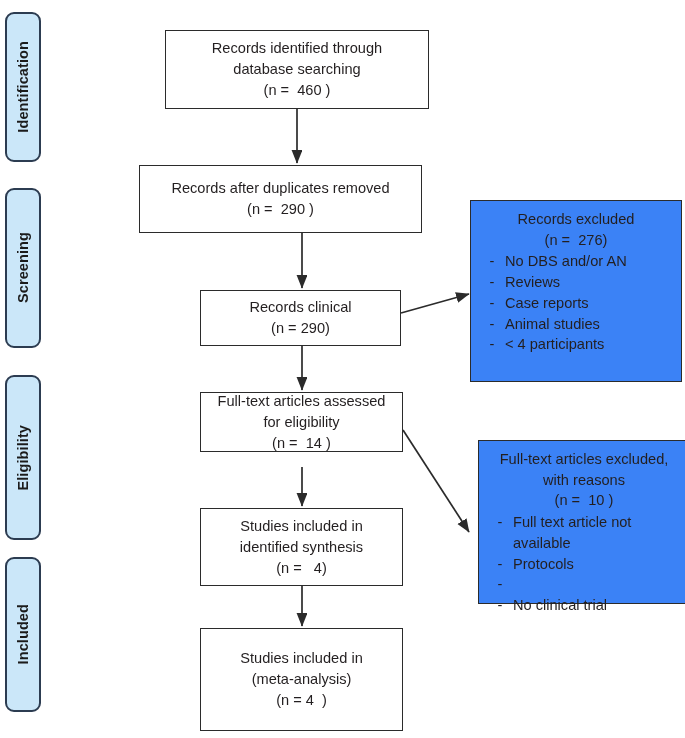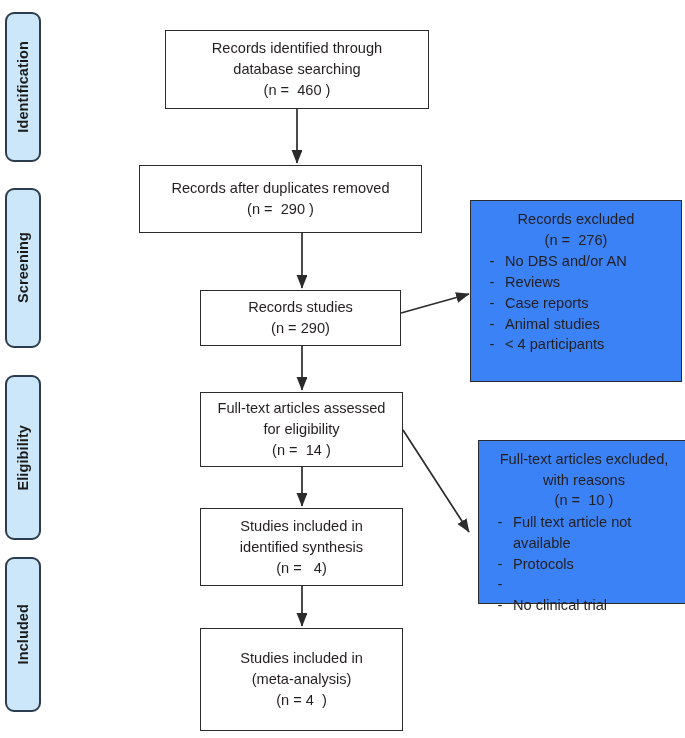--- a/index.html
+++ b/index.html
@@ -68,21 +68,21 @@
     font-size: 14.6px;
     line-height: 1.44;
     text-align: center;
     white-space: pre;
     color: #231f20;
   }
 
   #box-identified   { left: 165px; top: 30px;  width: 264px; height: 79px; }
   #box-duplicates   { left: 139px; top: 165px; width: 283px; height: 68px; }
   #box-screened     { left: 200px; top: 290px; width: 201px; height: 56px; }
-  #box-fulltext     { left: 200px; top: 392px; width: 203px; height: 75px; }
+  #box-fulltext     { left: 200px; top: 392px; width: 203px; height: 60px; }
   #box-qualitative  { left: 200px; top: 508px; width: 203px; height: 78px; }
   #box-quantitative { left: 200px; top: 628px; width: 203px; height: 103px; }
 
   
   .exclusion-box {
     position: absolute;
     background: #3b82f6;
     border: 1.6px solid #2b2b2b;
     box-sizing: border-box;
     padding: 8px 8px 8px 8px;
@@ -179,21 +179,21 @@
     <span class="flow-line">database searching</span>
     <span class="flow-line">(n =  460 )</span>
   </div>
 
   <div class="flow-box" id="box-duplicates">
     <span class="flow-line">Records after duplicates removed</span>
     <span class="flow-line">(n =  290 )</span>
   </div>
 
   <div class="flow-box" id="box-screened">
-    <span class="flow-line">Records studies</span>
+    <span class="flow-line">Records clinical</span>
     <span class="flow-line">(n = 290)</span>
   </div>
 
   <div class="flow-box" id="box-fulltext">
     <span class="flow-line">Full-text articles assessed</span>
     <span class="flow-line">for eligibility</span>
     <span class="flow-line">(n =  14 )</span>
   </div>
 
   <div class="flow-box" id="box-qualitative">

